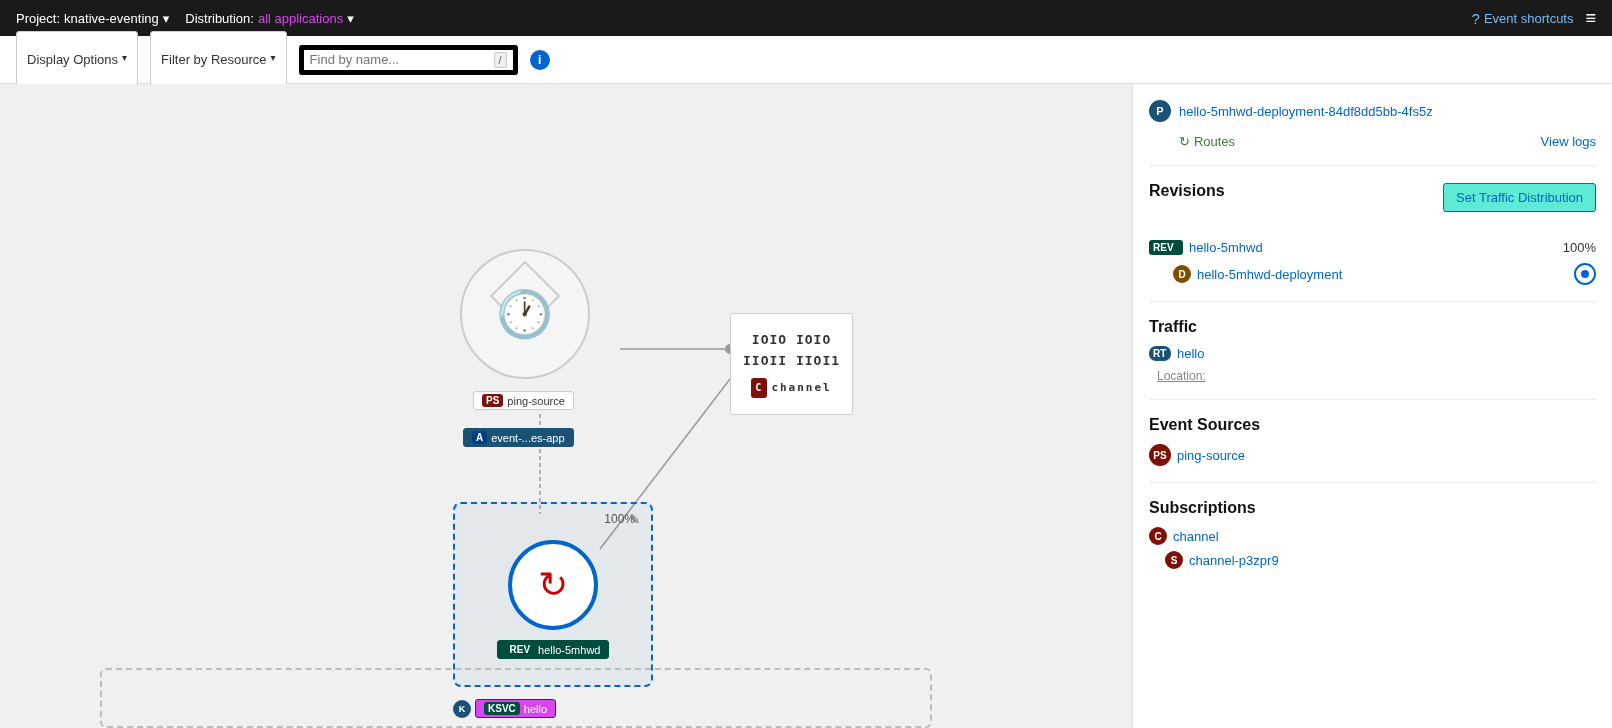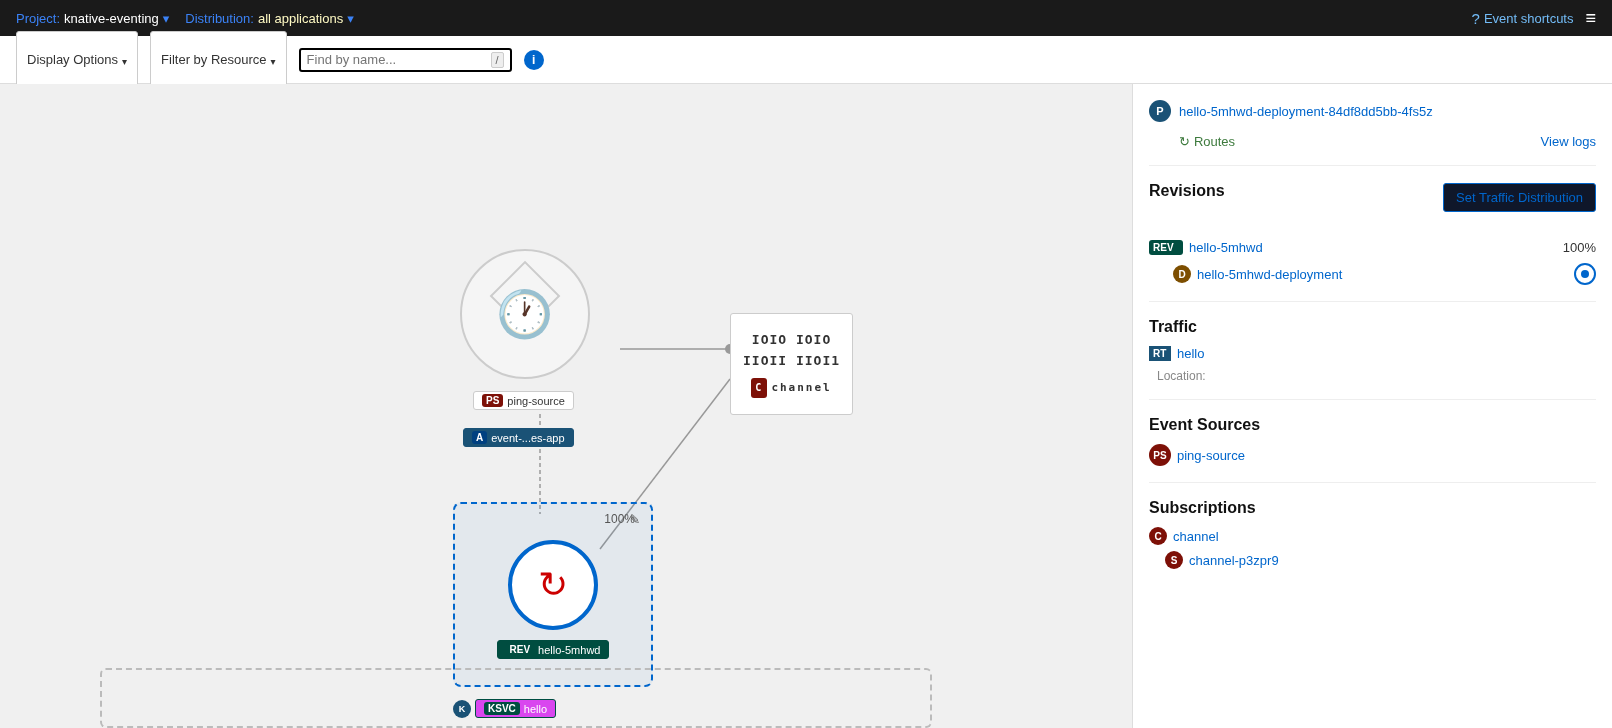--- a/index.html
+++ b/index.html
@@ -5,39 +5,39 @@
     * { box-sizing: border-box; margin: 0; padding: 0; }
     body { font-family: 'RedHatDisplay', Arial, sans-serif; font-size: 13px; background: #f0f0f0; color: #333; }
 
     
     .top-nav {
       display: flex; align-items: center; justify-content: space-between;
       background: #1a1a1a; color: #fff; padding: 0 16px; height: 36px;
     }
     .top-nav-left { display: flex; align-items: center; gap: 16px; }
     .top-nav-item { display: flex; align-items: center; gap: 4px; font-size: 13px; color: #ddd; cursor: pointer; }
-    .top-nav-item select, .top-nav-item span { background: transparent; border: none; color: #3b82f6; font-size: 13px; }
+    .top-nav-item select, .top-nav-item span { background: transparent; border: none; color: #ffffff; font-size: 13px; }
     .top-nav-right { display: flex; align-items: center; gap: 12px; }
     .view-shortcuts { color: #73bcf7; font-size: 13px; cursor: pointer; text-decoration: none; display: flex; align-items: center; gap: 4px; }
     .hamburger-icon { color: #fff; font-size: 18px; cursor: pointer; }
     .dropdown-arrow { font-size: 10px; }
 
     
     .toolbar {
       display: flex; align-items: center; gap: 12px;
       background: #fff; border-bottom: 1px solid #ddd; padding: 8px 16px; height: 48px;
     }
     .toolbar-btn {
-      display: flex; align-items: flex-end; gap: 4px; padding: 20px 10px;
+      display: flex; align-items: flex-start; gap: 4px; padding: 20px 10px;
       border: 1px solid #ccc; border-radius: 3px; background: #fff;
       font-size: 13px; cursor: pointer; color: #333;
     }
     .toolbar-btn .dropdown-arrow { font-size: 10px; }
     .find-input-wrap {
-      display: flex; align-items: center; border: 2px solid #000000; border-radius: 3px;
+      display: flex; align-items: center; border: 5px solid #000000; border-radius: 3px;
       background: #fff; padding: 2px 6px; gap: 4px;
     }
     .find-input-wrap input {
       border: none; outline: none; font-size: 13px; width: 180px; background: transparent;
     }
     .find-input-wrap .slash-badge {
       background: #eee; border: 1px solid #ccc; border-radius: 2px;
       padding: 1px 4px; font-size: 11px; color: #666;
     }
     .info-icon {
@@ -129,33 +129,33 @@
       width: 22px; height: 22px; border-radius: 50%; background: #1a5276;
       display: flex; align-items: center; justify-content: center;
       color: #fff; font-size: 11px; font-weight: bold;
     }
     .running-badge { color: #3d7a3d; font-size: 13px; display: flex; align-items: center; gap: 4px; }
     .view-logs-link { color: #0066cc; font-size: 13px; cursor: pointer; margin-left: auto; }
     .deployment-link { color: #0066cc; font-size: 13px; cursor: pointer; font-weight: 500; }
     .section-title { font-size: 16px; font-weight: 600; color: #111; margin-bottom: 12px; }
     .set-traffic-btn {
       margin-left: auto; padding: 6px 12px; border: 1px solid #0066cc;
-      border-radius: 3px; color: #0066cc; background: #0f172a; cursor: pointer; font-size: 13px;
+      border-radius: 3px; color: #0066cc; background: #5eead4; cursor: pointer; font-size: 13px;
     }
     .rev-row { display: flex; align-items: center; margin-bottom: 8px; }
     .rev-name-link { color: #0066cc; font-size: 13px; cursor: pointer; }
     .rev-percent { margin-left: auto; font-size: 13px; font-weight: 500; }
     .dep-row { display: flex; align-items: center; margin-left: 24px; margin-bottom: 12px; }
     .ready-circle {
       width: 22px; height: 22px; border-radius: 50%; border: 2px solid #0066cc;
       display: flex; align-items: center; justify-content: center; margin-left: auto;
     }
     .ready-dot { width: 8px; height: 8px; border-radius: 50%; background: #0066cc; }
     .section-divider { border: none; border-top: 1px solid #eee; margin: 16px 0; }
-    .route-location { color: #888; font-size: 12px; margin-bottom: 4px; margin-left: 8px; }
+    .route-location { color: #888; font-size: 12px; margin-bottom: 4px; margin-left: 8px; text-decoration: underline; }
     .route-url { color: #0066cc; font-size: 12px; cursor: pointer; margin-left: 8px; word-break: break-all; }
     .event-source-row, .sub-row { display: flex; align-items: center; gap: 6px; margin-bottom: 6px; }
     .channel-dot {
       width: 18px; height: 18px; border-radius: 50%; background: #7d1007;
       color: #fff; display: flex; align-items: center; justify-content: center;
       font-size: 10px; font-weight: bold;
     }
     .sub-dot {
       width: 18px; height: 18px; border-radius: 50%; background: #7d1007;
       color: #fff; display: flex; align-items: center; justify-content: center;
@@ -173,21 +173,21 @@
 
 <div class="top-nav">
   <div class="top-nav-left">
     <div class="top-nav-item">
       <span>Project:</span>
       <span style="color:#fff;font-weight:500;">knative-eventing</span>
       <span class="dropdown-arrow">▾</span>
     </div>
     <div class="top-nav-item">
       <span>Distribution:</span>
-      <span style="color:#fef9c3;font-weight:500;">all applications</span>
+      <span style="color:#d946ef;font-weight:500;">all applications</span>
       <span class="dropdown-arrow">▾</span>
     </div>
   </div>
   <div class="top-nav-right">
     <a class="view-shortcuts">
       <span style="font-size:15px;">?</span>
       <span>Event shortcuts</span>
     </a>
     <span class="hamburger-icon">≡</span>
   </div>
@@ -305,21 +305,21 @@
       <div class="ready-circle">
         <div class="ready-dot"></div>
       </div>
     </div>
 
     <hr class="section-divider">
 
     <div>
       <span class="section-title">Traffic</span>
       <div class="rev-row" style="margin-top:10px;">
-        <span style="width:22px;background:#1a5276;color:#fff;border-radius:0;padding:2px 4px;font-size:10px;font-weight:bold;margin-right:6px;">RT</span>
+        <span style="width:22px;background:#1a5276;color:#fff;border-radius:7px;padding:2px 4px;font-size:10px;font-weight:bold;margin-right:6px;">RT</span>
         <a class="rev-name-link">hello</a>
       </div>
       <div class="route-location">Location:</div>
     </div>
 
     <hr class="section-divider">
 
     <div>
       <span class="section-title">Event Sources</span>
       <div class="event-source-row" style="margin-top:10px;">

